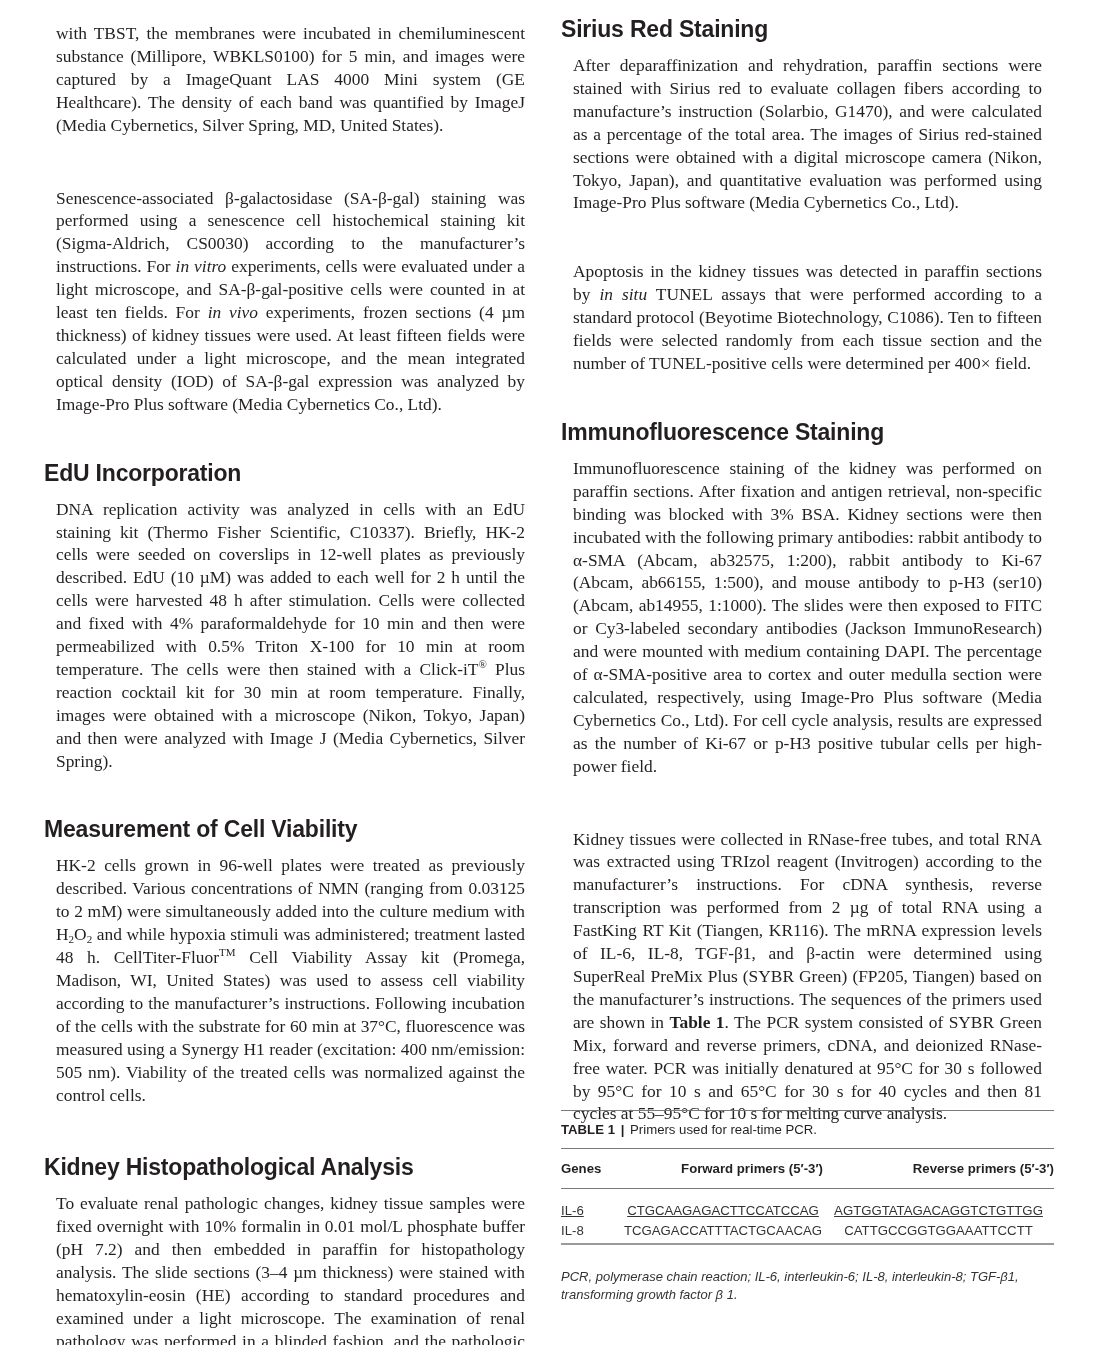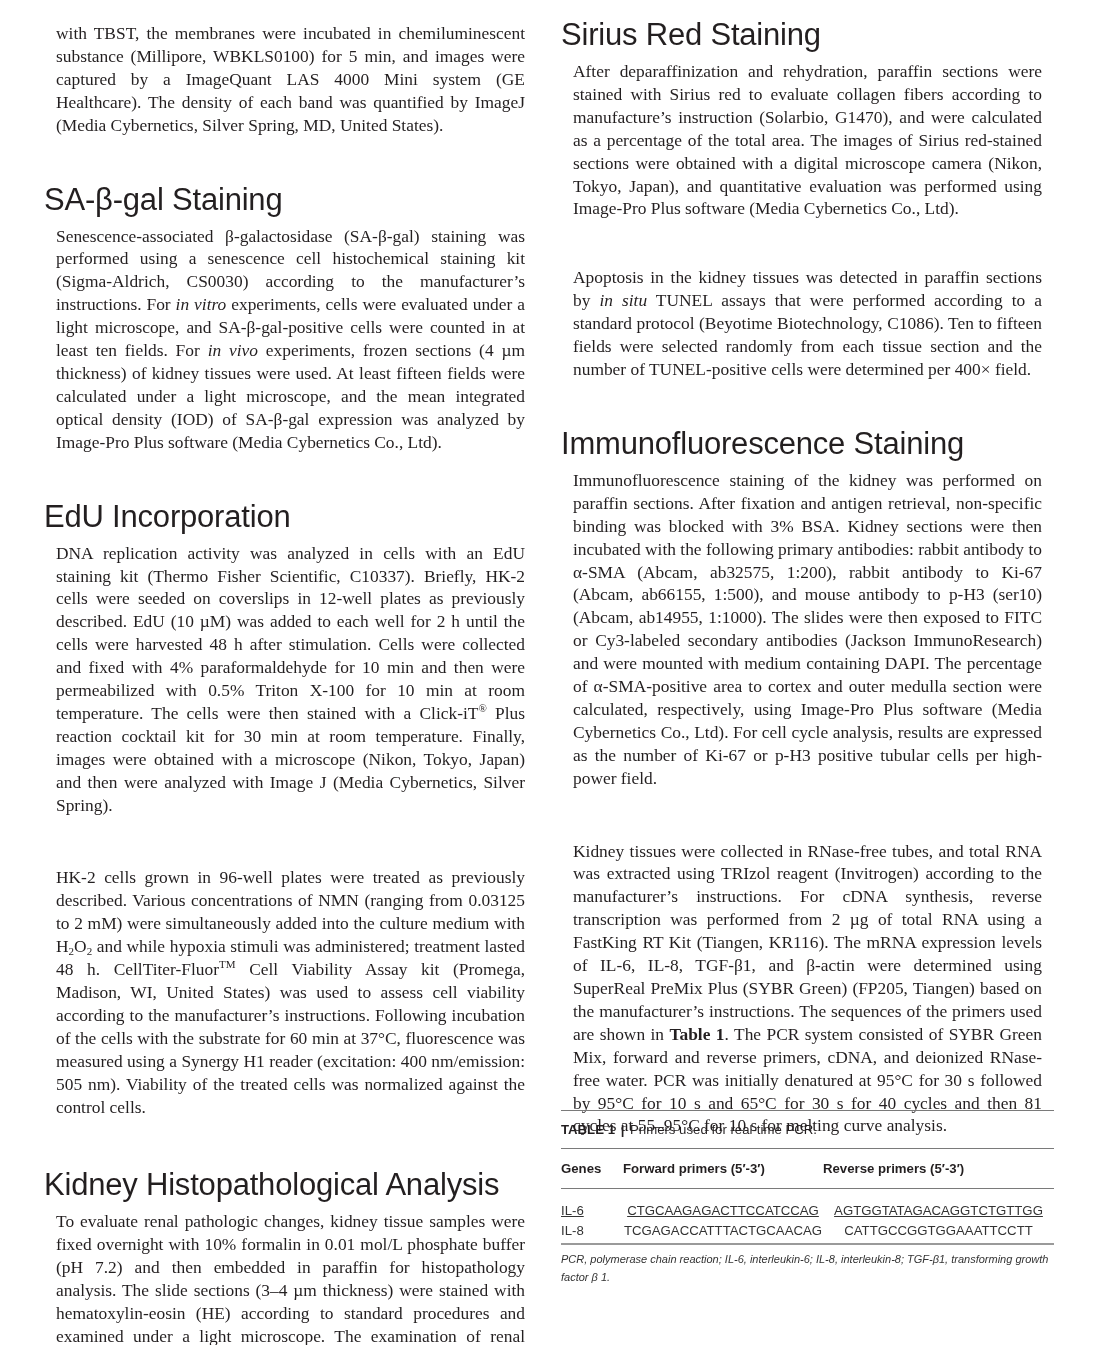--- a/index.html
+++ b/index.html
@@ -6,24 +6,24 @@
   body {
     width: 1100px; height: 1345px; position: relative; overflow: hidden;
     color: #231f20;
   }
   .col { position: absolute; top: 10px; }
   .col-left { left: 44px; width: 493px; }
   .col-right { left: 561px; width: 493px; }
   .section { margin: 0; }
   h2.sec-title {
     font-family: "Liberation Sans", sans-serif;
-    font-weight: normal;
-    font-size: 31px;
+    font-weight: bold;
+    font-size: 23px;
     line-height: 26px;
-    margin: 12px 0 0 0;
+    margin: 6px 0 0 0;
     color: #231f20;
     letter-spacing: -0.2px;
   }
   h2.sec-title .it { font-style: italic; }
   p.body {
     font-family: "Liberation Serif", serif;
     font-size: 17.4px;
     line-height: 22.9px;
     text-align: justify;
     margin: 12px;
@@ -44,53 +44,53 @@
   .rule { border-top: 1.5px solid #7a7a7a; }
   .table-caption {
     font-size: 13.2px; line-height: 16px; padding: 11px 0 10px 0;
   }
   .table-caption b { font-weight: bold; }
   .table-caption .bar { font-weight: bold; margin: 0 2px; }
   table.primers {
     width: 100%; border-collapse: collapse; font-size: 13.2px;
   }
   table.primers th {
-    font-weight: bold; text-align: left; padding: 12px 0 12px 0; font-size: 13.2px;
+    font-weight: bold; text-align: right; padding: 12px 0 12px 0; font-size: 13.2px;
     border-bottom: 1.5px solid #7a7a7a;
   }
   table.primers th.gene { text-align: left; }
   table.primers td { text-align: center; padding: 0; height: 20.5px; color: #333; }
   table.primers td.gene { text-align: left; }
   table.primers tr.first td { padding-top: 11px; text-decoration: underline; }
   table.primers tr.last td { padding-bottom: 5px; }
   .table-bottom { border-top: 2px solid #9a9a9a; margin-top: 2px; }
   .table-note {
-    font-style: italic; font-size: 11px; line-height: 17.5px; padding-top: 6px; color: #333;
+    font-style: italic; font-size: 13px; line-height: 17.5px; padding-top: 23px; color: #333;
   }
 </style>
 </head>
 <body>
 
 <div class="col col-left">
   <p class="body">with TBST, the membranes were incubated in chemiluminescent substance (Millipore, WBKLS0100) for 5 min, and images were captured by a ImageQuant LAS 4000 Mini system (GE Healthcare). The density of each band was quantified by ImageJ (Media Cybernetics, Silver Spring, MD, United States).</p>
   <div class="gap"></div>
 
   <section class="section">
-    <h2 class="sec-title">SA-β-gal Staining</h2>
     <p class="body"><span>Senescence-associated β-galactosidase (SA-β-gal) staining was performed using a senescence cell histochemical staining kit (Sigma-Aldrich, CS0030) according to the manufacturer’s instructions. For </span><i>in vitro</i><span> experiments, cells were evaluated under a light microscope, and SA-β-gal-positive cells were counted in at least ten fields. For </span><i>in vivo</i><span> experiments, frozen sections (4 µm thickness) of kidney tissues were used. At least fifteen fields were calculated under a light microscope, and the mean integrated optical density (IOD) of SA-β-gal expression was analyzed by Image-Pro Plus software (Media Cybernetics Co., Ltd).</span></p>
   </section>
   <div class="gap"></div>
 
   <section class="section">
     <h2 class="sec-title">EdU Incorporation</h2>
     <p class="body"><span>DNA replication activity was analyzed in cells with an EdU staining kit (Thermo Fisher Scientific, C10337). Briefly, HK-2 cells were seeded on coverslips in 12-well plates as previously described. EdU (10 µM) was added to each well for 2 h until the cells were harvested 48 h after stimulation. Cells were collected and fixed with 4% paraformaldehyde for 10 min and then were permeabilized with 0.5% Triton X-100 for 10 min at room temperature. The cells were then stained with a Click-iT</span><sup>®</sup><span> Plus reaction cocktail kit for 30 min at room temperature. Finally, images were obtained with a microscope (Nikon, Tokyo, Japan) and then were analyzed with Image J (Media Cybernetics, Silver Spring).</span></p>
   </section>
   <div class="gap"></div>
 
   <section class="section">
+    <h2 class="sec-title">Measurement of Cell Viability</h2>
     <p class="body"><span>HK-2 cells grown in 96-well plates were treated as previously described. Various concentrations of NMN (ranging from 0.03125 to 2 mM) were simultaneously added into the culture medium with H</span><sub>2</sub><span>O</span><sub>2</sub><span> and while hypoxia stimuli was administered; treatment lasted 48 h. CellTiter-Fluor</span><sup>TM</sup><span> Cell Viability Assay kit (Promega, Madison, WI, United States) was used to assess cell viability according to the manufacturer’s instructions. Following incubation of the cells with the substrate for 60 min at 37°C, fluorescence was measured using a Synergy H1 reader (excitation: 400 nm/emission: 505 nm). Viability of the treated cells was normalized against the control cells.</span></p>
   </section>
   <div class="gap" style="height:30px"></div>
 
   <section class="section">
     <h2 class="sec-title">Kidney Histopathological Analysis</h2>
     <p class="body">To evaluate renal pathologic changes, kidney tissue samples were fixed overnight with 10% formalin in 0.01 mol/L phosphate buffer (pH 7.2) and then embedded in paraffin for histopathology analysis. The slide sections (3–4 µm thickness) were stained with hematoxylin-eosin (HE) according to standard procedures and examined under a light microscope. The examination of renal pathology was performed in a blinded fashion, and the pathologic assessment was performed on the basis of the percentage of tubules with necrosis, detachment, cast formation, dilation, or cell swelling.</p>
   </section>
 </div>
 

